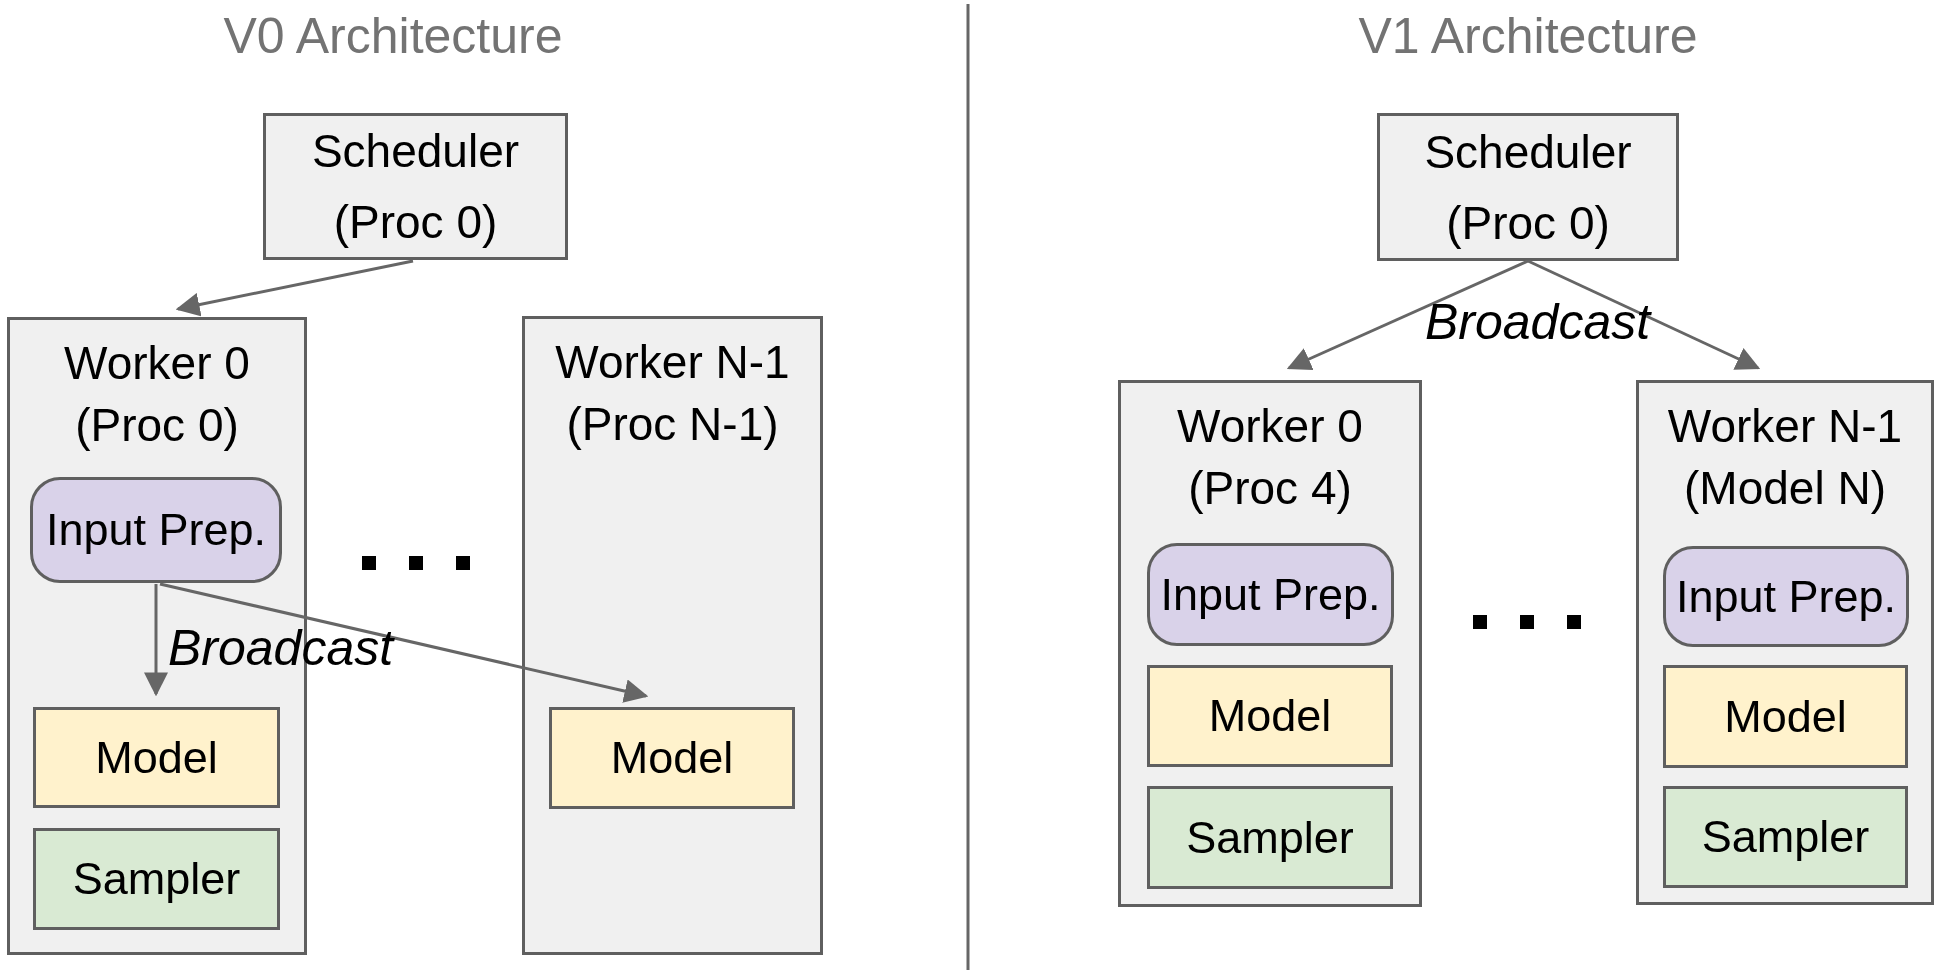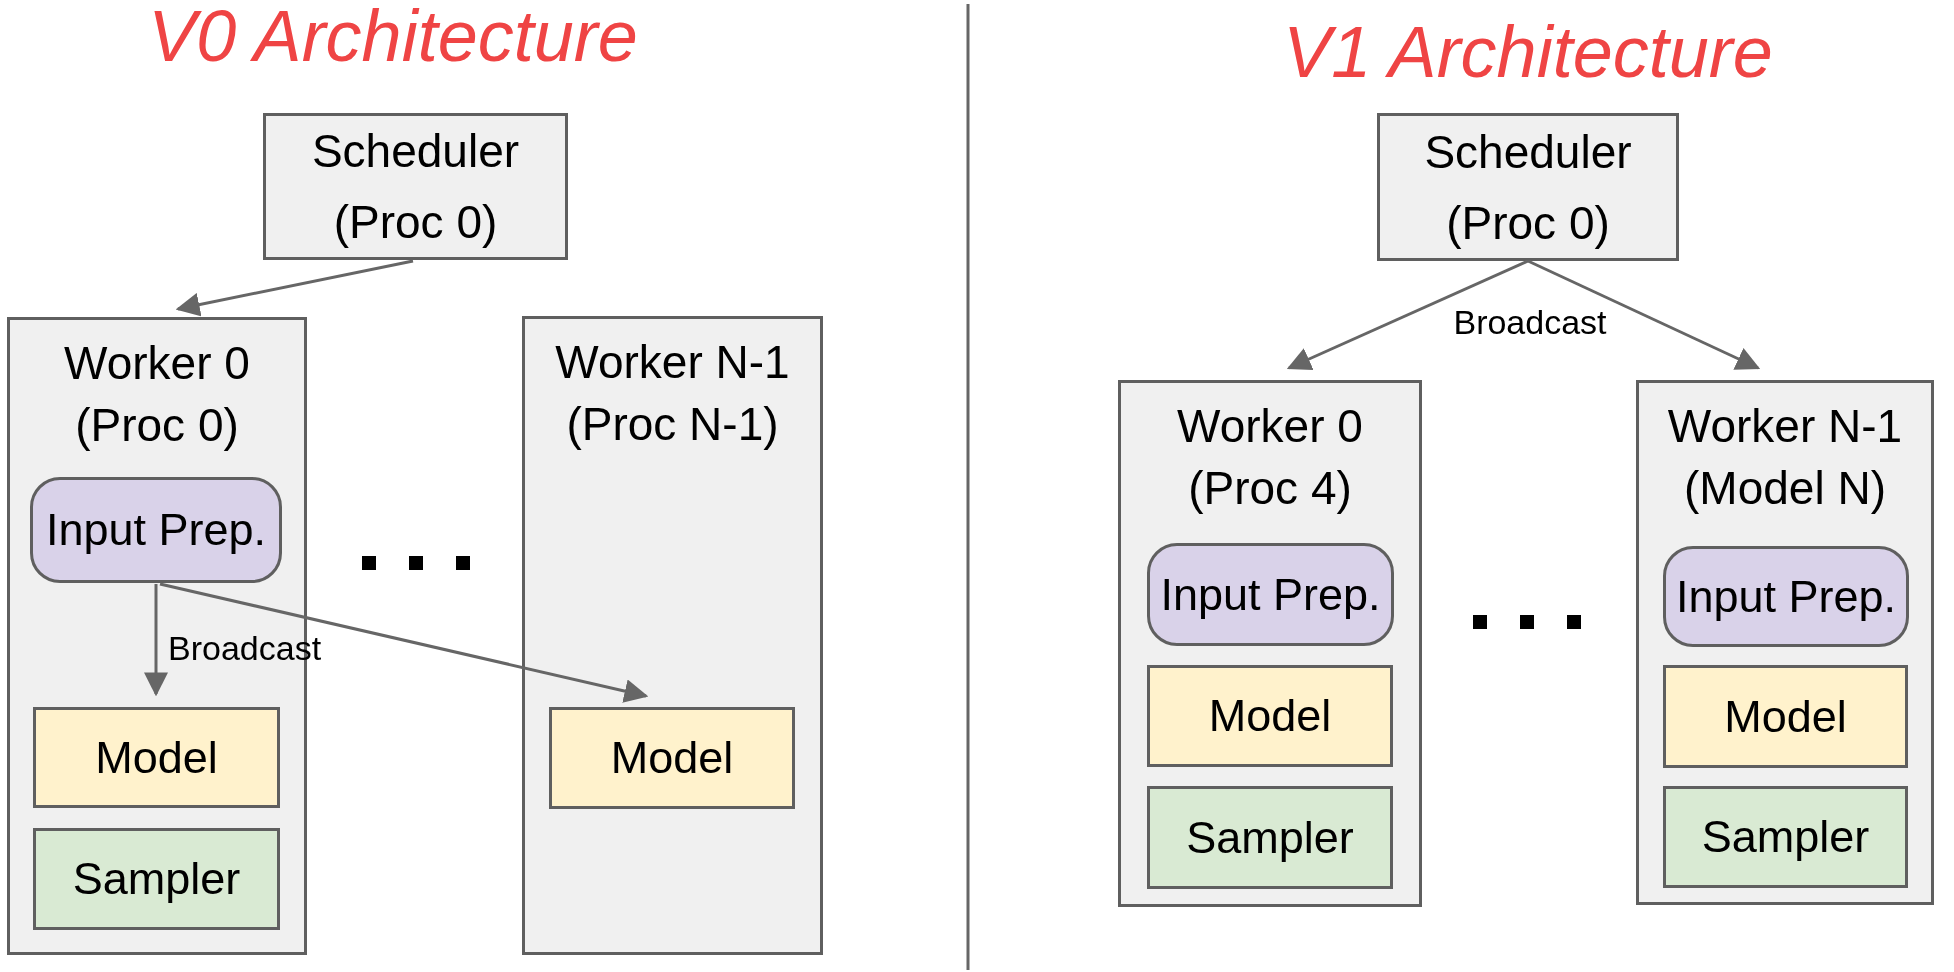--- a/index.html
+++ b/index.html
@@ -6,26 +6,25 @@
   #canvas{
     position:relative;
     width:1954px;height:972px;
     background:#ffffff;
     font-family:"Liberation Sans", sans-serif;
     color:#000;
     overflow:hidden;
   }
   .title{
     position:absolute;
-    font-size:72px;
+    font-size:50px;
     line-height:68px;
     text-align:center;
     white-space:nowrap;
-    color:#ef4444;
-    font-style:italic;
+    color:#737373;
   }
   .box{
     position:absolute;
     box-sizing:border-box;
     border:3px solid #5f5f5f;
   }
   .fill-gray{background:#f0f0f0;gap:9px;}
   .fill-purple{background:#d9d2e9;border-radius:30px;}
   .fill-yellow{background:#fff2cc;}
   .fill-green{background:#d9ead3;}
@@ -45,24 +44,25 @@
     padding-top:12px;
   }
   .sched-box{
     display:flex;
     flex-direction:column;
     align-items:center;
     justify-content:center;
   }
   .annot{
     position:absolute;
-    font-size:34px;
+    font-size:50px;
     line-height:46px;
     white-space:nowrap;
     z-index:6;
+    font-style:italic;
   }
   .dots{
     position:absolute;
     display:flex;
     gap:33px;
     z-index:2;
   }
   .dot{
     width:14px;height:14px;
     background:#000;
@@ -118,21 +118,21 @@
     <div class="two-line worker-label">
       <div>Worker N-1</div>
       <div>(Proc N-1)</div>
     </div>
   </div>
 
   <div class="box fill-yellow center-txt" style="left:549px;top:707px;width:246px;height:102px;">
     <span class="inner-label">Model</span>
   </div>
 
-  <div class="title" style="left:1228px;top:18px;width:600px;">V1 Architecture</div>
+  <div class="title" style="left:1228px;top:2px;width:600px;">V1 Architecture</div>
 
   <div class="box fill-gray sched-box two-line" style="left:1377px;top:113px;width:302px;height:148px;">
     <div>Scheduler</div>
     <div>(Proc 0)</div>
   </div>
 
   <div class="annot" style="left:1425px;top:299px;width:210px;text-align:center;">Broadcast</div>
 
   <div class="box fill-gray" style="left:1118px;top:380px;width:304px;height:527px;">
     <div class="two-line worker-label">

